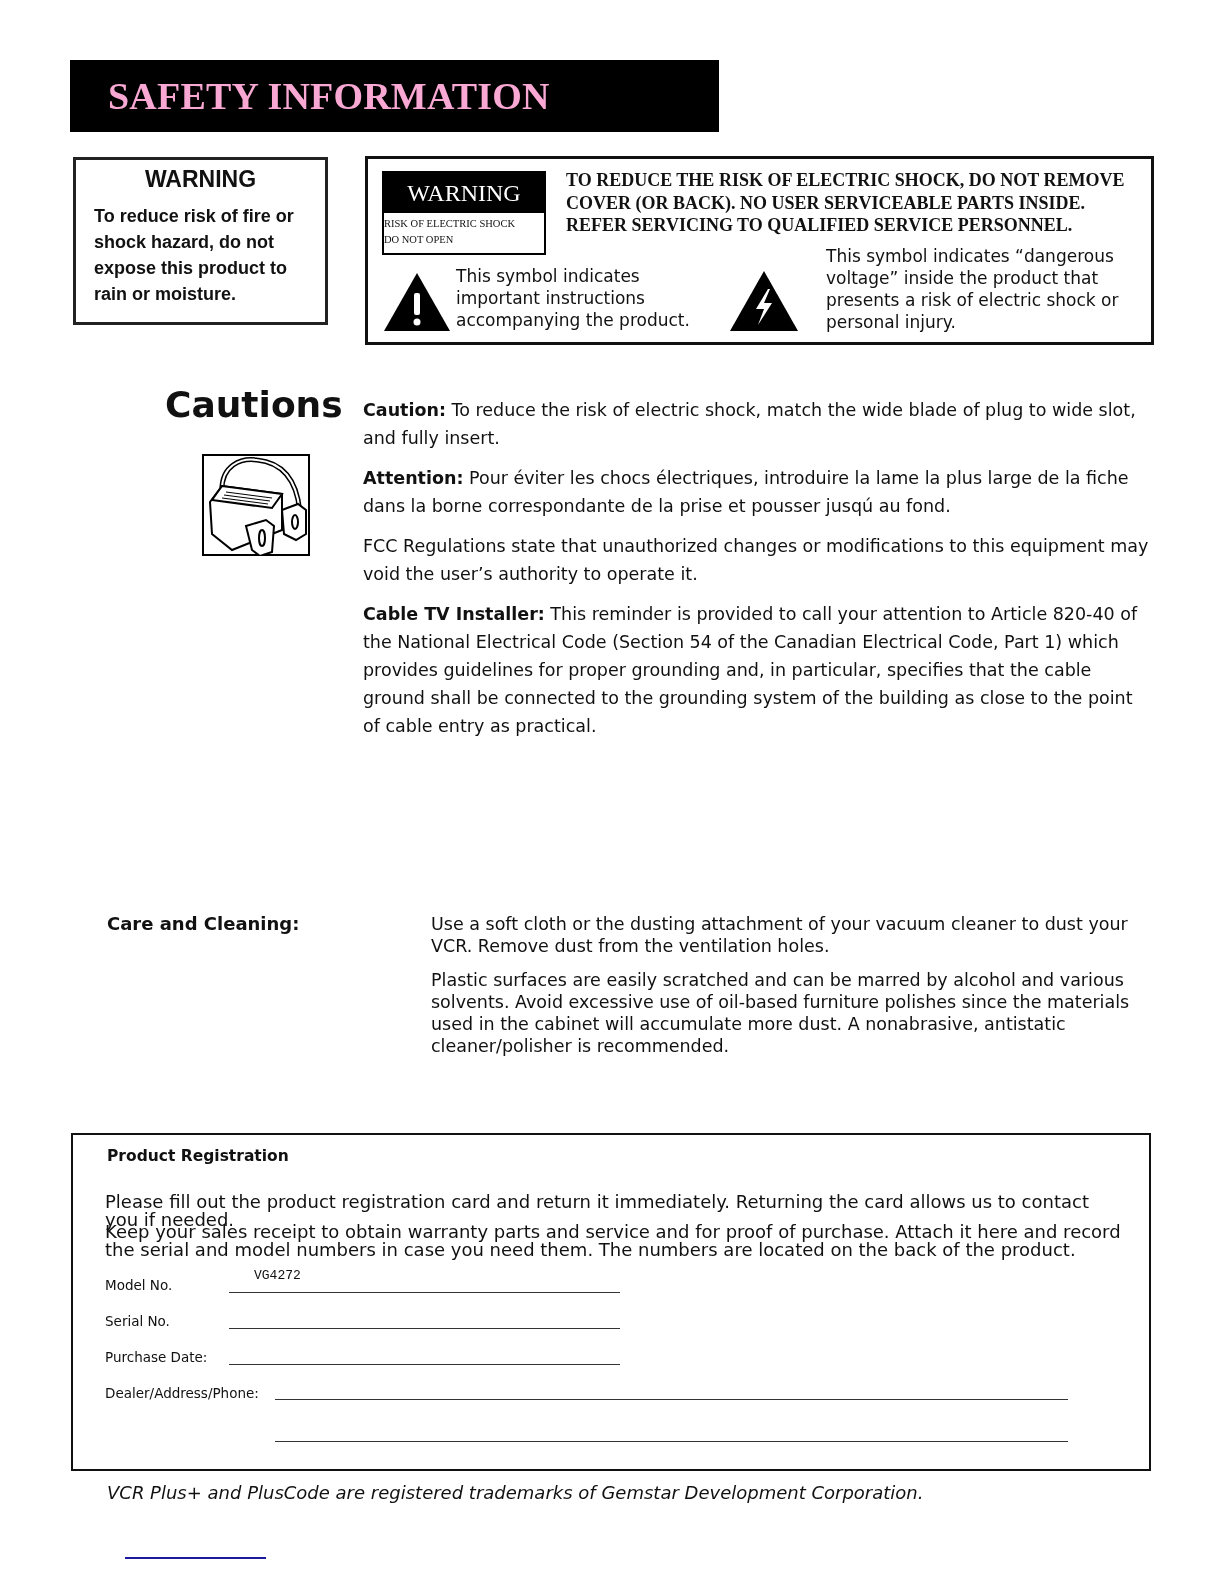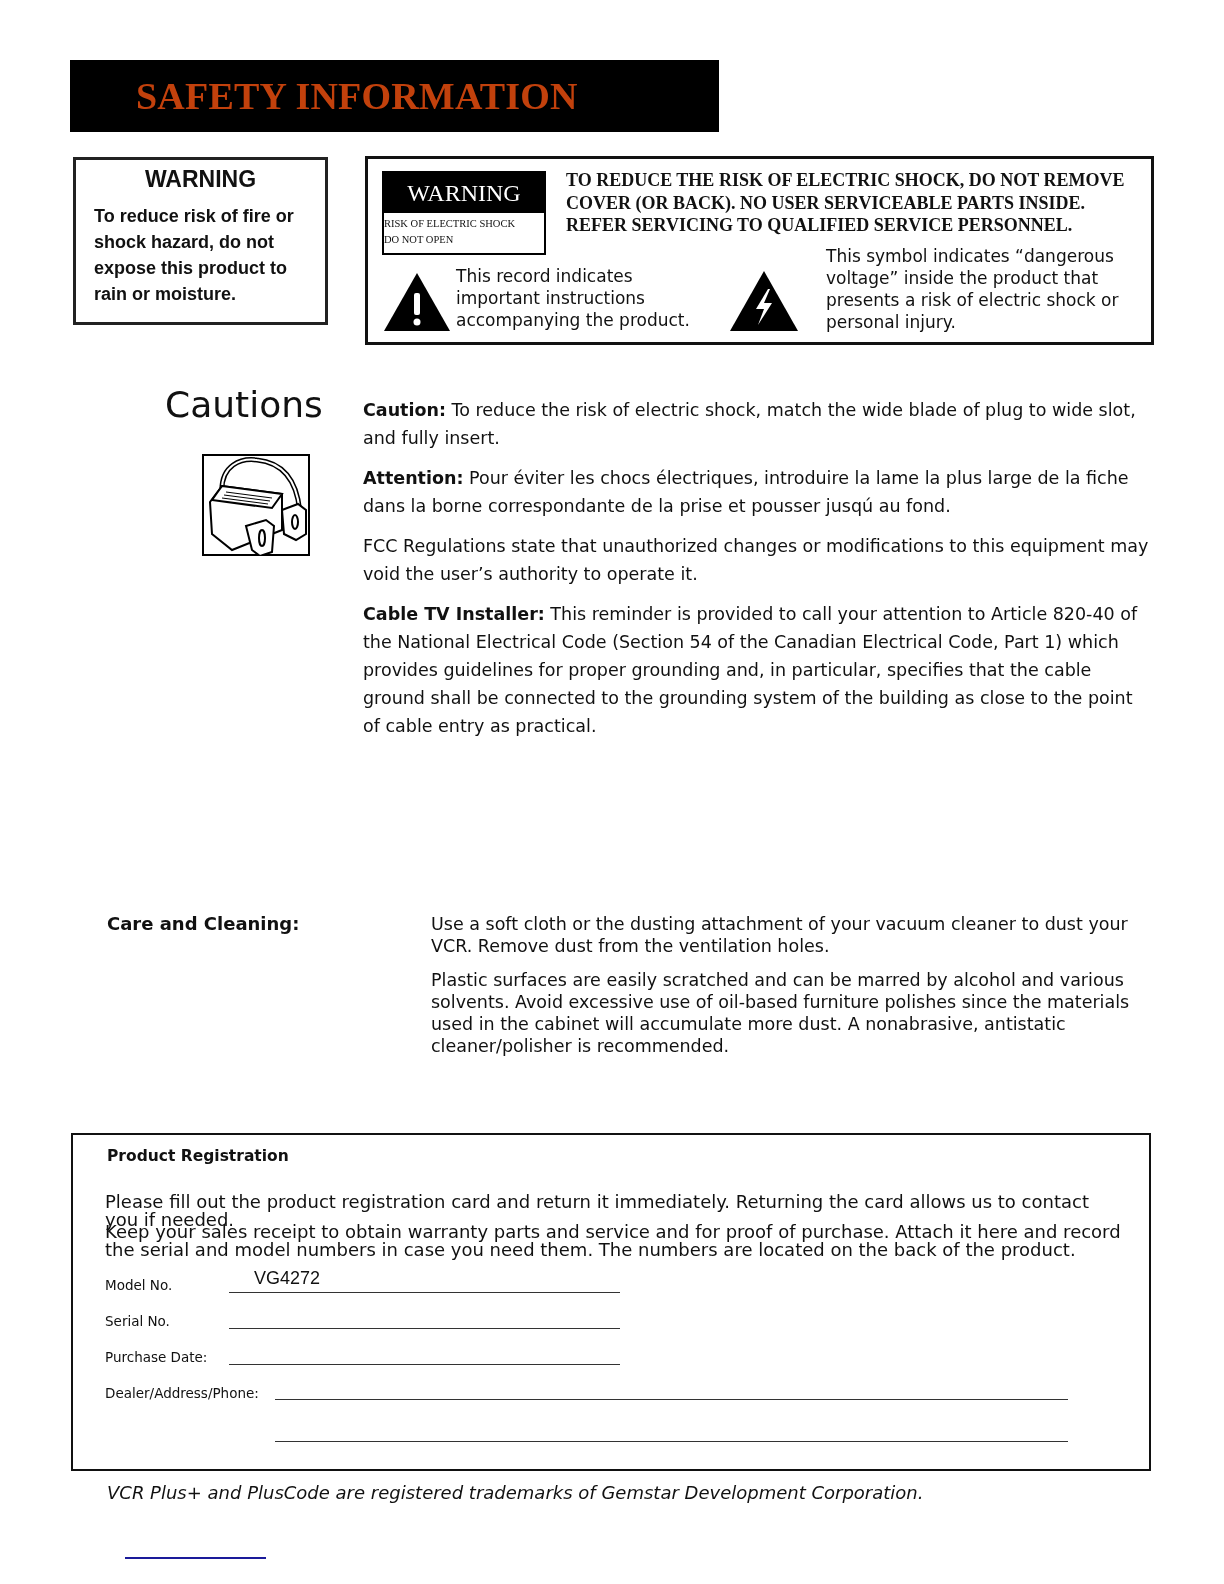--- a/index.html
+++ b/index.html
@@ -1,49 +1,49 @@
 <!DOCTYPE html>
 <html><head>
 <meta charset="utf-8">
 <style>
   html, body { margin:0; padding:0; background:#ffffff; }
   body { width:1224px; height:1584px; position:relative; overflow:hidden; color:#111; font-family:"DejaVu Sans", sans-serif; }
   .abs { position:absolute; }
 
   .title-bar { left:70px; top:60px; width:649px; height:72px; background:#000; }
-  .title-bar span { position:absolute; left:38px; top:14px; color:#c2410c; font-family:"Liberation Serif", serif; font-weight:bold; font-size:38px; letter-spacing:0.2px;margin-left:28px; }
+  .title-bar span { position:absolute; left:38px; top:14px; color:#f9a8d4; font-family:"Liberation Serif", serif; font-weight:bold; font-size:38px; letter-spacing:0.2px; }
 
   .warn-box { left:73px; top:157px; width:249px; height:162px; border:3px solid #222; box-sizing:content-box; }
   .warn-box .h { text-align:center; font-family:"Liberation Sans", sans-serif; font-weight:bold; font-size:23px; margin-top:6px; }
   .warn-box .t { font-family:"Liberation Sans", sans-serif; font-weight:bold; font-size:18px; line-height:26px; margin:10px 0 0 18px; }
 
   .shock-box { left:365px; top:156px; width:783px; height:183px; border:3px solid #111; }
   .label-box { left:14px; top:12px; width:160px; height:80px; border:2px solid #000; }
   .label-box .top { background:#000; color:#fff; height:40px; text-align:center; font-family:"Liberation Serif", serif; font-size:24px; line-height:40px; }
   .label-box .bot { text-align:left; font-family:Liberation Serif, serif; font-size:10.5px; line-height:16px; padding-top:3px; }
   .shock-text { left:198px; top:10px; width:580px; font-family:"Liberation Serif", serif; font-weight:bold; font-size:18px; line-height:22.5px; }
   .sym-text { font-family:"DejaVu Sans", sans-serif; font-size:17px; line-height:22px; }
 
-  .cautions-title { left:165px; top:384px; font-family:"DejaVu Sans", sans-serif; font-size:36px; font-weight:normal; }
+  .cautions-title { left:165px; top:384px; font-family:"DejaVu Sans", sans-serif; font-size:36px; font-weight:bold; }
   .plug-img { left:202px; top:454px; width:108px; height:102px; }
 
   .body-col { left:363px; top:396px; width:790px; font-family:"DejaVu Sans", sans-serif; font-size:17.5px; line-height:28px; }
   .body-col p { margin:0 0 12px 0; }
   .body-col b { font-weight:bold; }
 
   .care-label { left:107px; top:913px; font-family:"DejaVu Sans", sans-serif; font-weight:bold; font-size:18px; }
   .care-col { left:431px; top:913px; width:720px; font-family:"DejaVu Sans", sans-serif; font-size:17.5px; line-height:22px; }
   .care-col p { margin:0 0 12px 0; }
 
   .reg-box { left:71px; top:1121px; width:1076px; height:334px; border:2px solid #111;margin-top:12px; }
   .reg-title { left:34px; top:12px; font-family:"DejaVu Sans", sans-serif; font-weight:bold; font-size:15.5px; }
   .reg-p { left:32px; font-family:"DejaVu Sans", sans-serif; font-size:18px; line-height:18px; width:1020px; }
   .field-label { left:32px; font-family:"DejaVu Sans", sans-serif; font-size:13.5px; }
   .field-line { border-bottom:1px solid #333; height:0; }
-  .field-value { font-family:Liberation Sans, sans-serif; font-size:18px; }
+  .field-value { font-family:Liberation Mono, monospace; font-size:13px; }
 
   .footer { left:107px; top:1482px; font-family:"DejaVu Sans", sans-serif; font-style:italic; font-size:18px; }
   .link-line { left:125px; top:1557px; width:141px; height:0; border-bottom:2px solid #1a1a9a; }
 </style>
 </head>
 <body>
 
 <div class="abs title-bar">
   <span>SAFETY INFORMATION</span>
 </div>
@@ -62,21 +62,21 @@
     </div>
   </div>
   <div class="abs shock-text">TO REDUCE THE RISK OF ELECTRIC SHOCK, DO NOT REMOVE COVER (OR BACK). NO USER SERVICEABLE PARTS INSIDE. REFER SERVICING TO QUALIFIED SERVICE PERSONNEL.</div>
 
   <svg class="abs" style="left:14px;top:112px" width="70" height="62" viewBox="0 0 70 62">
     <polygon points="35,2 68,60 2,60" fill="#000"></polygon>
     <rect x="32" y="22" width="6" height="22" rx="2" fill="#fff"></rect>
     <circle cx="35" cy="51" r="3.5" fill="#fff"></circle>
   </svg>
   <div class="abs sym-text" style="left:88px;top:106px">
-    <div>This record indicates</div>
+    <div>This symbol indicates</div>
     <div>important instructions</div>
     <div>accompanying the product.</div>
   </div>
 
   <svg class="abs" style="left:360px;top:110px" width="72" height="64" viewBox="0 0 72 64">
     <polygon points="36,2 70,62 2,62" fill="#000"></polygon>
     <polygon points="40,20 28,40 36,40 30,56 44,34 36,34 42,20" fill="#fff"></polygon>
   </svg>
   <div class="abs sym-text" style="left:458px;top:86px">
     <div>This symbol indicates “dangerous</div>

